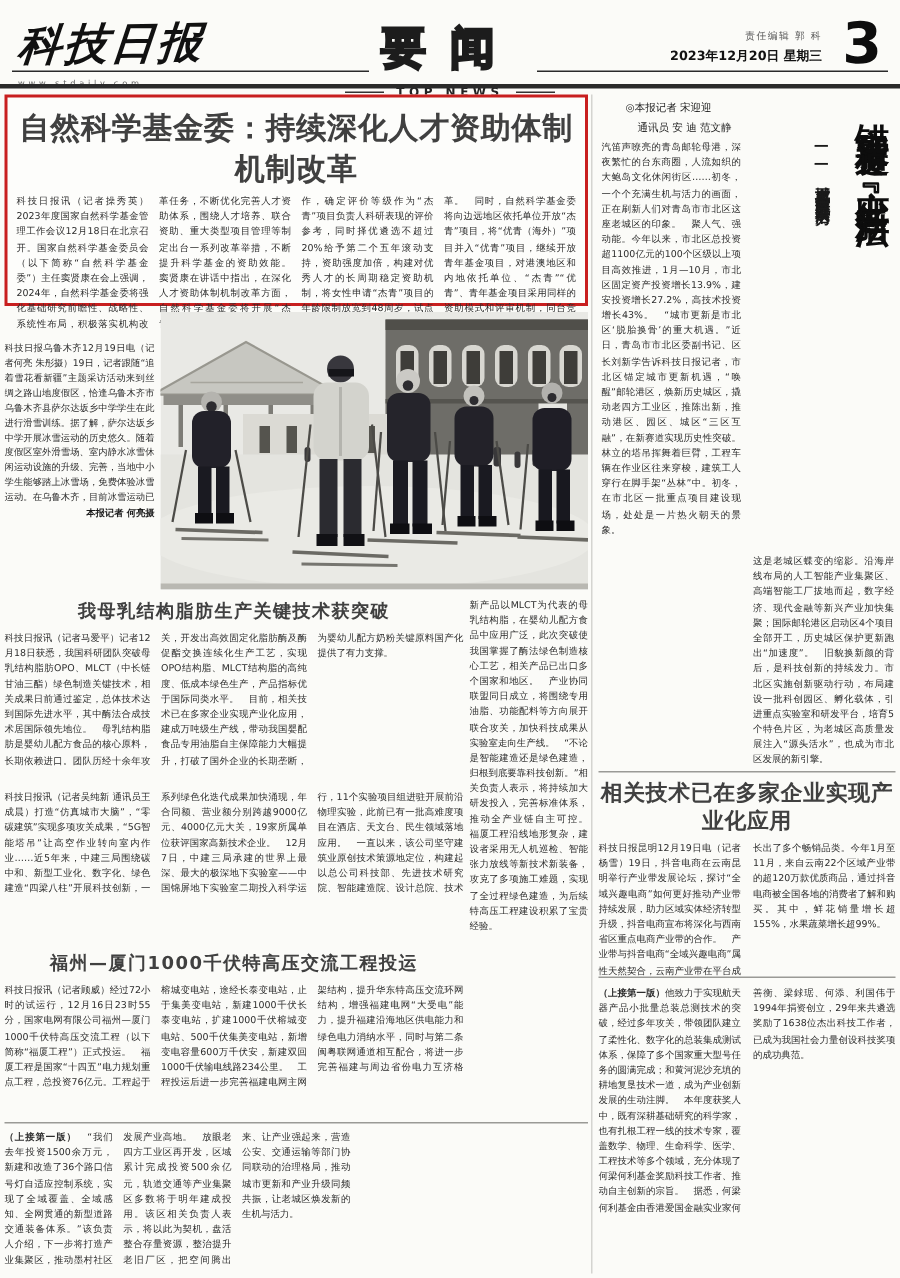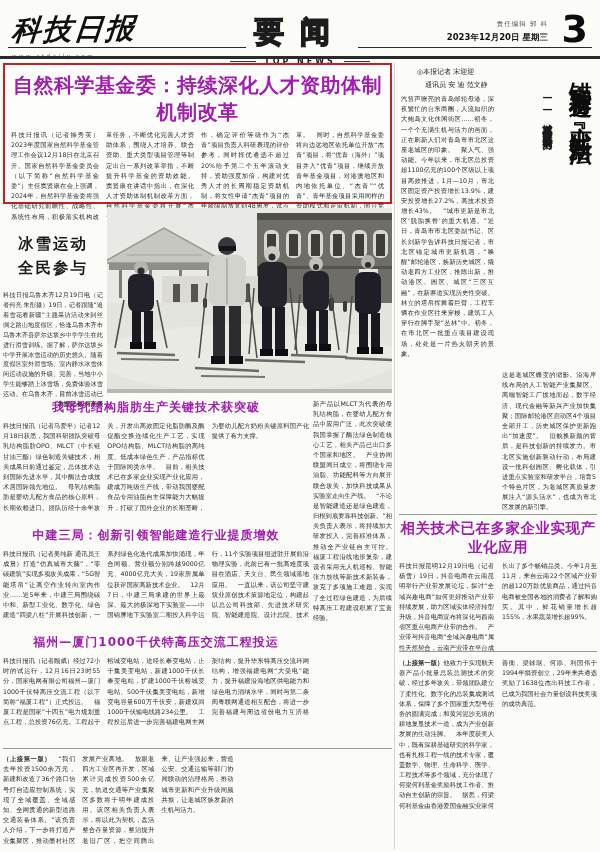--- a/index.html
+++ b/index.html
@@ -35,21 +35,21 @@
 
   
   .body-txt {
     font-size:6.3px; line-height:1.62; text-align:justify; color:#2c2c2c;
     overflow:hidden; column-fill:auto;
   }
   .c4 { columns:4; column-gap:7px; }
   .c3 { columns:3; column-gap:7px; }
   .c2 { columns:2; column-gap:8px; }
   .c5 { columns:5; column-gap:7px; }
-  h1,h2,h3 { font-weight:700; text-align:center; color:#a21caf; }
+  h1,h2,h3 { font-weight:700; text-align:center; color:#404040; }
 
   .redbox { border:2.5px solid #c81f1f; background:#fdfdfb; }
   .redbox h1 { font-size:20px; letter-spacing:0.5px; padding:7px 4px 4px; }
 
   .ice-title { font-size:15.5px; font-weight:700; text-align:center; line-height:1.55; letter-spacing:2px; }
   .caption { font-size:6.2px; line-height:1.6; text-align:justify; color:#2c2c2c; margin-top:10px; overflow:hidden; }
   .credit { display:block; text-align:right; font-weight:700; margin-top:2px; }
 
   .mid-h { font-size:12px; letter-spacing:1px; padding-bottom:5px; }
   .divider { background:#9a9a96; height:1px; }
@@ -90,24 +90,20 @@
 
   <div class="abs hrule" style="left:0; top:56px; width:600px; height:2.5px;"></div>
   <div class="abs vline" style="left:394px; top:63px; height:786px;"></div>
 
   <div class="abs redbox" style="left:3px; top:63px; width:389px; height:141px;">
     <h1>自然科学基金委：持续深化人才资助体制机制改革</h1>
     <div class="body-txt c4" style="height:101px; padding:0 6px;">科技日报讯（记者操秀英）2023年度国家自然科学基金管理工作会议12月18日在北京召开。国家自然科学基金委员会（以下简称“自然科学基金委”）主任窦贤康在会上强调，2024年，自然科学基金委将强化基础研究前瞻性、战略性、系统性布局，积极落实机构改革任务，不断优化完善人才资助体系，围绕人才培养、联合资助、重大类型项目管理等制定出台一系列改革举措，不断提升科学基金的资助效能。　窦贤康在讲话中指出，在深化人才资助体制机制改革方面，自然科学基金委将开展“杰青”项目结题分级评价资助工作，确定评价等级作为“杰青”项目负责人科研表现的评价参考，同时择优遴选不超过20%给予第二个五年滚动支持，资助强度加倍，构建对优秀人才的长周期稳定资助机制，将女性申请“杰青”项目的年龄限制放宽到48周岁，试点推进临床医学科研评价体系改革。　同时，自然科学基金委将向边远地区依托单位开放“杰青”项目，将“优青（海外）”项目并入“优青”项目，继续开放青年基金项目，对港澳地区和内地依托单位、“杰青”“优青”、青年基金项目采用同样的资助模式和评审机制，同台竞争。此外，自然科学基金委将在基础科学中心项目中增设专门资助最高年龄不超过55周岁、平均年龄不超过50周岁的年轻科研团队；继续试点对优秀博士研究生、本科生的资助，坚持“少而精”，为构建高水平基础研究队伍引来“源头活水”。　在完善多元投入机制方面，自然科学基金委试点允许区域创新发展联合基金向内蒙古、宁夏、青海、西藏、广西、海南、贵州、云南和甘肃等基础研究薄弱省份地区倾斜，进一步扩大区域创新发展联合基金、企业创新发展联合基金与行业部门设立的联合基金资助规模，扩大社会和个人捐赠的范围。　自然科学基金委将逐步扩大经费包干制实施范围，对试点设立的青年学生基础研究项目实行经费包干制。此外，自然科学基金委将进一步健全覆盖通讯评审、会议评审全流程的防范整治评审专家被“打招呼”的工作机制和制度体系，切实强化监督，抓好落实，营造风清气正的科研生态环境。</div>
   </div>
 
   <div class="abs" style="left:3px; top:218px; width:100px;">
-    <div class="ice-title" style="margin-top:14px;">
-      <span style="display:block;">冰雪运动</span>
-      <span style="display:block;">全民参与</span>
-    </div>
     <div class="caption" style="height:108px;">科技日报乌鲁木齐12月19日电（记者何亮 朱彤摄）19日，记者跟随“追着雪花看新疆”主题采访活动来到丝绸之路山地度假区，恰逢乌鲁木齐市乌鲁木齐县萨尔达坂乡中学学生在此进行滑雪训练。据了解，萨尔达坂乡中学开展冰雪运动的历史悠久。随着度假区室外滑雪场、室内静水冰雪休闲运动设施的升级、完善，当地中小学生能够踏上冰雪场，免费体验冰雪运动。在乌鲁木齐，目前冰雪运动已经从冬季走向四季，市民全面参与，体育课上学滑雪、冰雪“白有身影”，成为冰雪运动深入老百姓生活的真实写照。　图为萨尔达坂乡中学学生进行滑雪训练。</div>
     <span class="credit" style="font-size:6.2px;">本报记者 何亮摄</span>
   </div>
 
   <div class="abs" style="left:107px; top:208px; width:285px; height:185px;">
     <svg width="285" height="185" viewBox="0 0 285 185">
       <rect width="285" height="185" fill="#e9e9e5"></rect>
 
       <rect x="150" y="5" width="135" height="93" fill="#6e6d68"></rect>
       <rect x="150" y="5" width="135" height="7" fill="#504f4a"></rect>
@@ -233,21 +229,20 @@
       </g>
     </svg>
   </div>
 
   <div class="abs" style="left:3px; top:399px; width:306px;">
     <h2 class="mid-h">我母乳结构脂肪生产关键技术获突破</h2>
     <div class="body-txt c3" style="height:96px;">科技日报讯（记者马爱平）记者12月18日获悉，我国科研团队突破母乳结构脂肪OPO、MLCT（中长链甘油三酯）绿色制造关键技术，相关成果日前通过鉴定，总体技术达到国际先进水平，其中酶法合成技术居国际领先地位。　母乳结构脂肪是婴幼儿配方食品的核心原料，长期依赖进口。团队历经十余年攻关，开发出高效固定化脂肪酶及酶促酯交换连续化生产工艺，实现OPO结构脂、MLCT结构脂的高纯度、低成本绿色生产，产品指标优于国际同类水平。　目前，相关技术已在多家企业实现产业化应用，建成万吨级生产线，带动我国婴配食品专用油脂自主保障能力大幅提升，打破了国外企业的长期垄断，为婴幼儿配方奶粉关键原料国产化提供了有力支撑。</div>
   </div>
 
   <div class="abs" style="left:3px; top:527px; width:306px;">
-    <h2 class="mid-h">中建三局：创新引领智能建造行业提质增效</h2>
     <div class="body-txt c3" style="height:76px;">科技日报讯（记者吴纯新 通讯员王成晨）打造“仿真城市大脑”，“零碳建筑”实现多项攻关成果，“5G智能塔吊”让高空作业转向室内作业……近5年来，中建三局围绕碳中和、新型工业化、数字化、绿色建造“四梁八柱”开展科技创新，一系列绿色化迭代成果加快涌现，年合同额、营业额分别跨越9000亿元、4000亿元大关，19家所属单位获评国家高新技术企业。　12月7日，中建三局承建的世界上最深、最大的极深地下实验室——中国锦屏地下实验室二期投入科学运行，11个实验项目组进驻开展前沿物理实验，此前已有一批高难度项目在酒店、天文台、民生领域落地应用。　一直以来，该公司坚守建筑业原创技术策源地定位，构建起以总公司科技部、先进技术研究院、智能建造院、设计总院、技术中心构成的“一部三院一中心”科技创新体系，累计获国家科技进步奖数十项，推动智能建造行业提质增效。</div>
   </div>
 
   <div class="abs" style="left:3px; top:634px; width:306px;">
     <h2 class="mid-h">福州—厦门1000千伏特高压交流工程投运</h2>
     <div class="body-txt c3" style="height:80px;">科技日报讯（记者顾威）经过72小时的试运行，12月16日23时55分，国家电网有限公司福州—厦门1000千伏特高压交流工程（以下简称“福厦工程”）正式投运。　福厦工程是国家“十四五”电力规划重点工程，总投资76亿元。工程起于榕城变电站，途经长泰变电站，止于集美变电站，新建1000千伏长泰变电站，扩建1000千伏榕城变电站、500千伏集美变电站，新增变电容量600万千伏安，新建双回1000千伏输电线路234公里。　工程投运后进一步完善福建电网主网架结构，提升华东特高压交流环网结构，增强福建电网“大受电”能力，提升福建沿海地区供电能力和绿色电力消纳水平，同时与第二条闽粤联网通道相互配合，将进一步完善福建与周边省份电力互济格局，对服务海峡西岸经济区发展具有重要意义。</div>
   </div>
 
   <div class="abs body-txt" style="left:313px; top:399px; width:79px; height:344px;">新产品以MLCT为代表的母乳结构脂，在婴幼儿配方食品中应用广泛，此次突破使我国掌握了酶法绿色制造核心工艺，相关产品已出口多个国家和地区。　产业协同联盟同日成立，将围绕专用油脂、功能配料等方向展开联合攻关，加快科技成果从实验室走向生产线。　“不论是智能建造还是绿色建造，归根到底要靠科技创新。”相关负责人表示，将持续加大研发投入，完善标准体系，推动全产业链自主可控。　福厦工程沿线地形复杂，建设者采用无人机巡检、智能张力放线等新技术新装备，攻克了多项施工难题，实现了全过程绿色建造，为后续特高压工程建设积累了宝贵经验。</div>
 

